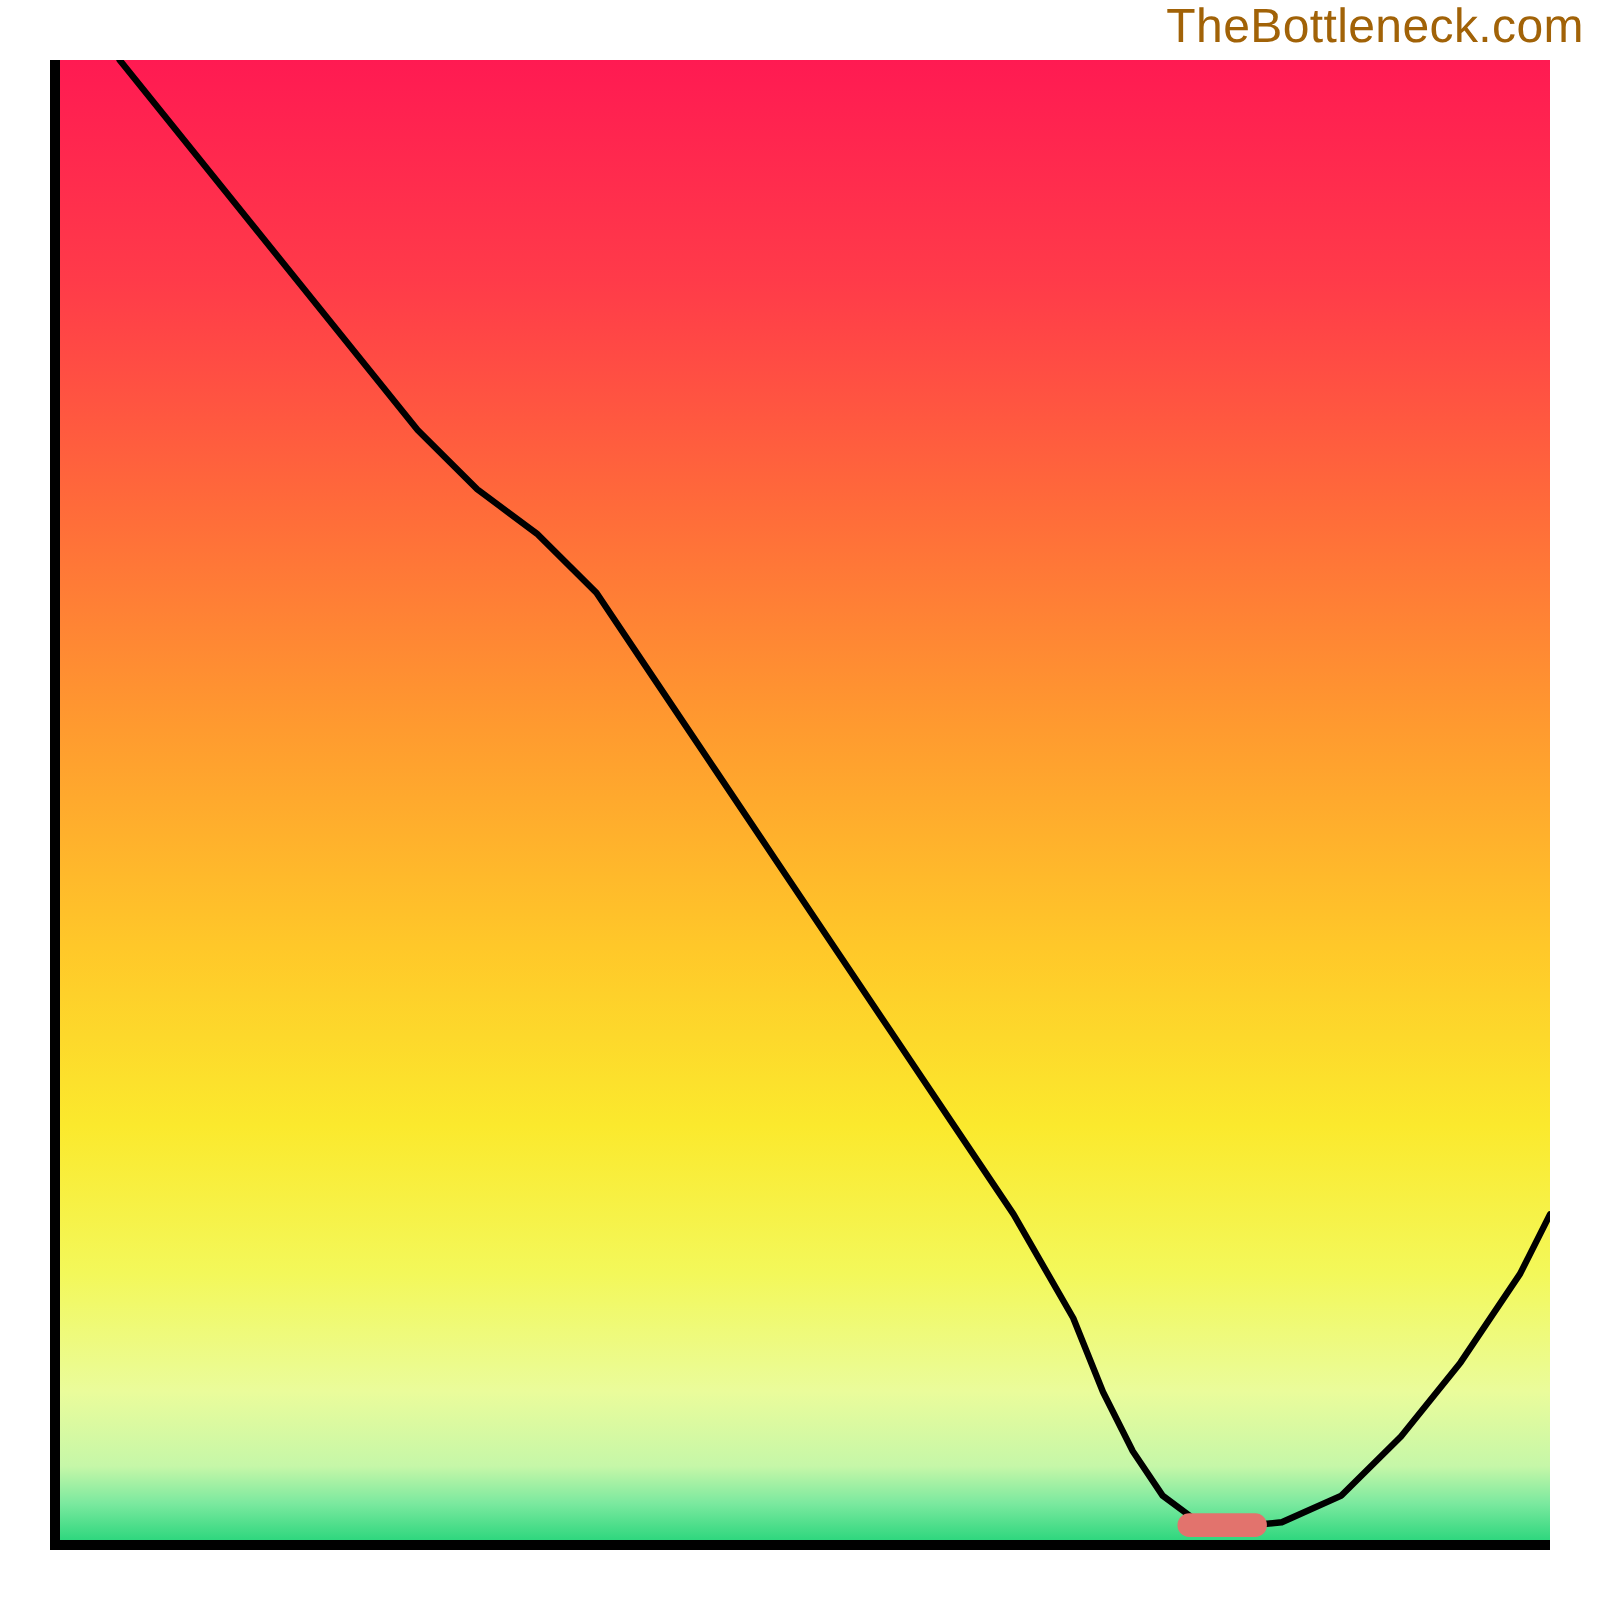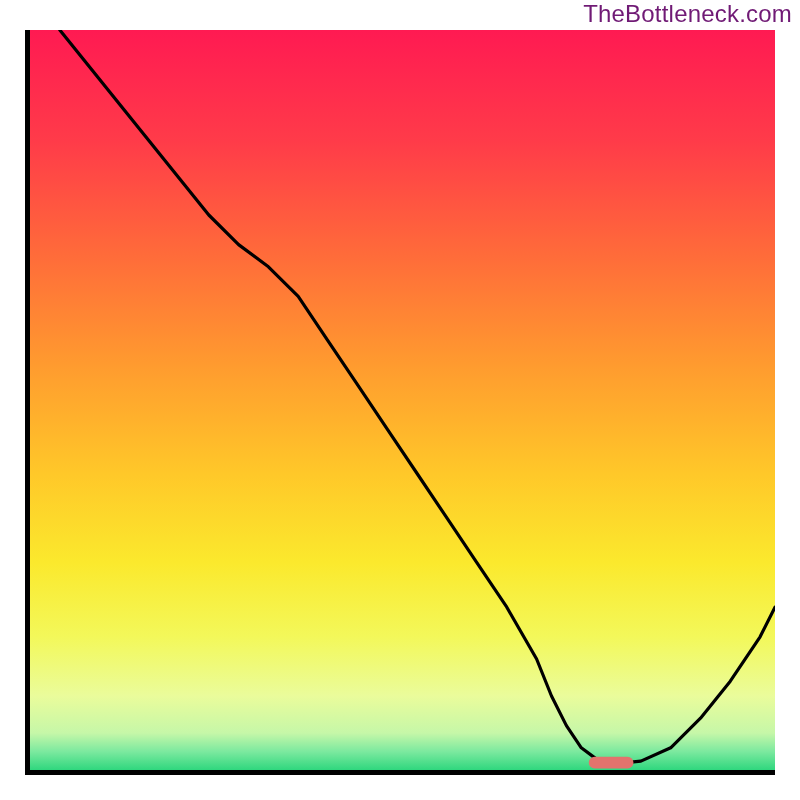--- a/index.html
+++ b/index.html
@@ -13,21 +13,21 @@
   .container {
     position: relative;
     width: 800px;
     height: 800px;
   }
   .watermark {
     position: absolute;
     top: 0;
     right: 8px;
     font-size: 24px;
-    color: #701a75;
+    color: #a16207;
     font-weight: 500;
     letter-spacing: 0.2px;
   }
   .plot-frame {
     position: absolute;
     left: 25px;
     top: 30px;
     width: 750px;
     height: 745px;
     border-left: 5px solid #000;

